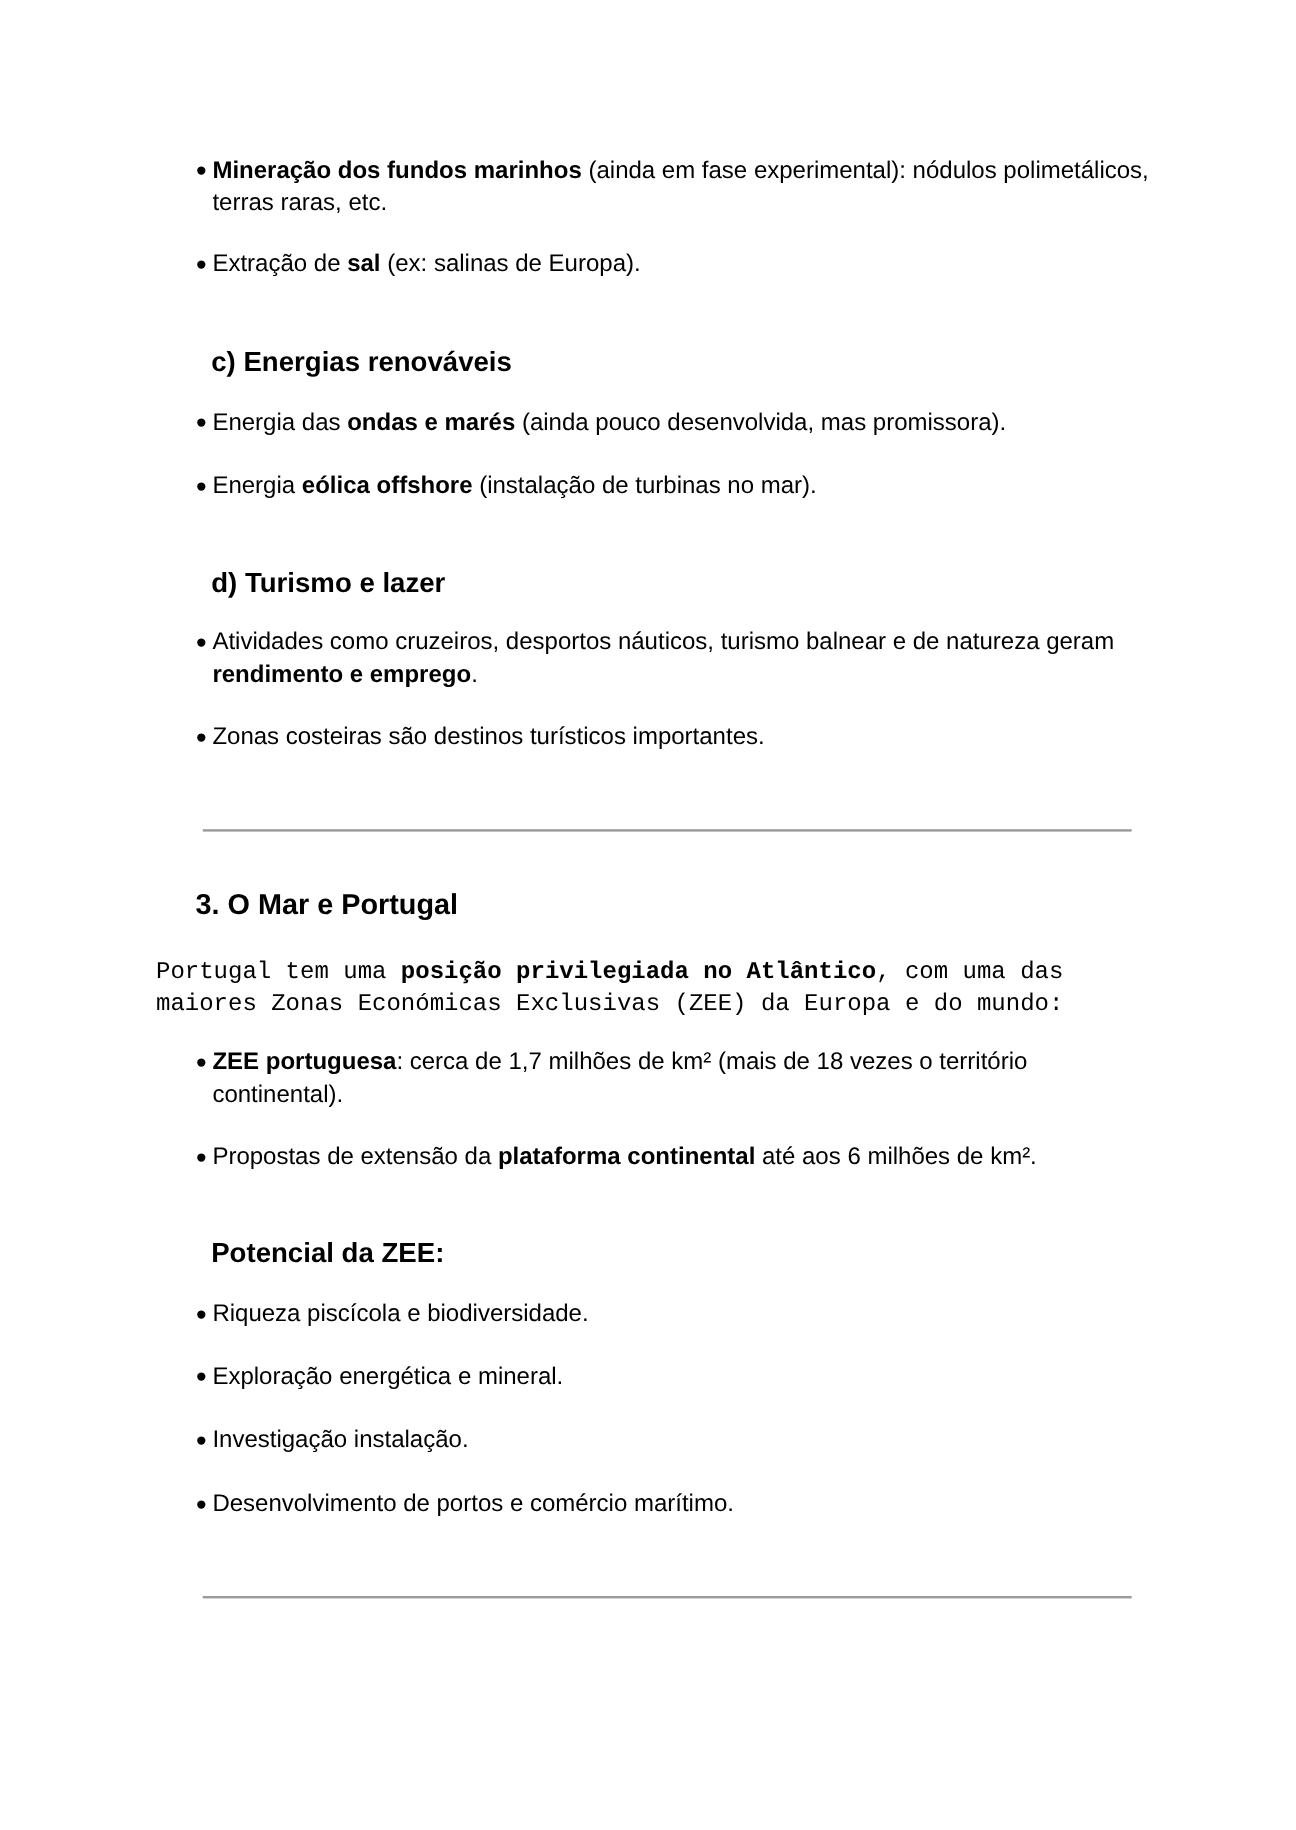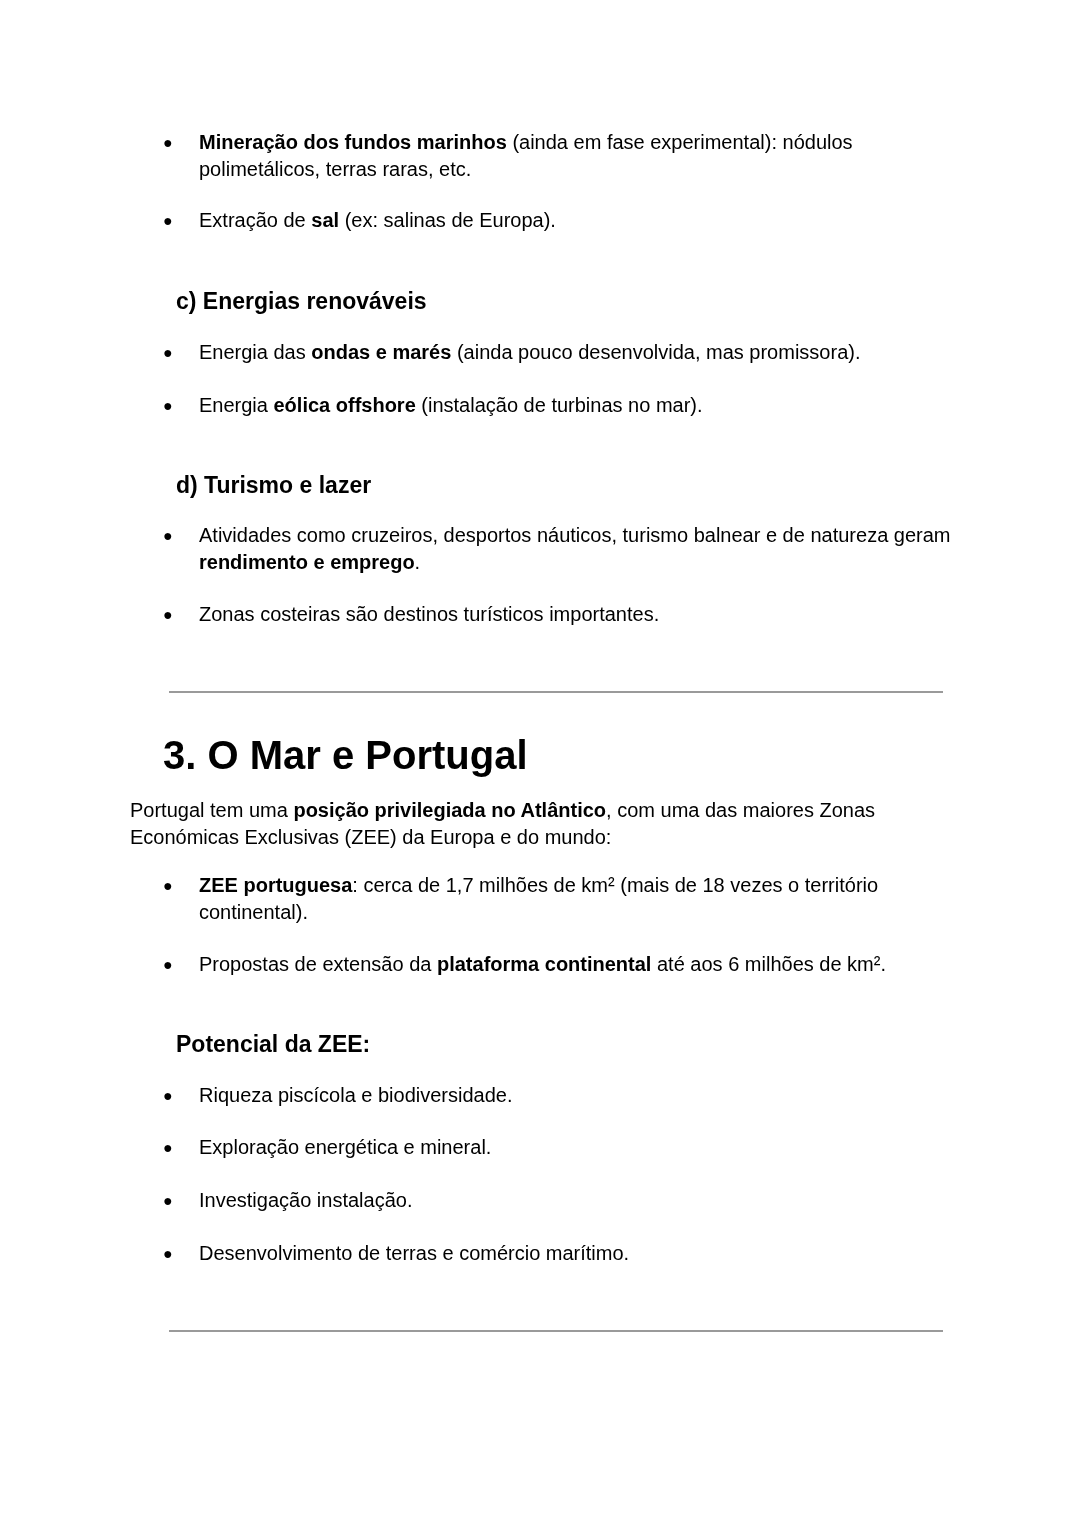--- a/index.html
+++ b/index.html
@@ -20,44 +20,45 @@
     }
     .bullet {
       position: absolute;
       left: 0;
       top: 0;
       width: 20px;
       font-size: 16px;
       line-height: 27px;
     }
     .bullet-text {
-      margin-left: 36px;
+      margin-left: 14px;
       display: block;
     }
     b { font-weight: bold; }
     .h3 {
       position: absolute;
       left: 176px;
       font-size: 23px;
       font-weight: bold;
       line-height: 30px;
     }
     .h1 {
       position: absolute;
       left: 163px;
-      font-size: 40px;
+      font-size: 24px;
       font-weight: bold;
       line-height: 40px;
     }
     .para {
       position: absolute;
       left: 130px;
       width: 800px;
       font-size: 20px;
       line-height: 27px;
+      font-family: Liberation Mono, monospace;
     }
     .hr {
       position: absolute;
       left: 169px;
       width: 774px;
       height: 2px;
       background: #9a9a9a;
     }
   </style>
 </head>
@@ -125,16 +126,16 @@
   <span class="bullet-text">Exploração energética e mineral.</span>
 </div>
 
 <div class="bullet-row" style="top:1187px;">
   <span class="bullet">●</span>
   <span class="bullet-text">Investigação instalação.</span>
 </div>
 
 <div class="bullet-row" style="top:1240px;">
   <span class="bullet">●</span>
-  <span class="bullet-text">Desenvolvimento de terras e comércio marítimo.</span>
+  <span class="bullet-text">Desenvolvimento de portos e comércio marítimo.</span>
 </div>
 
 <div class="hr" style="top:1330px;"></div>
 
 </body></html>

